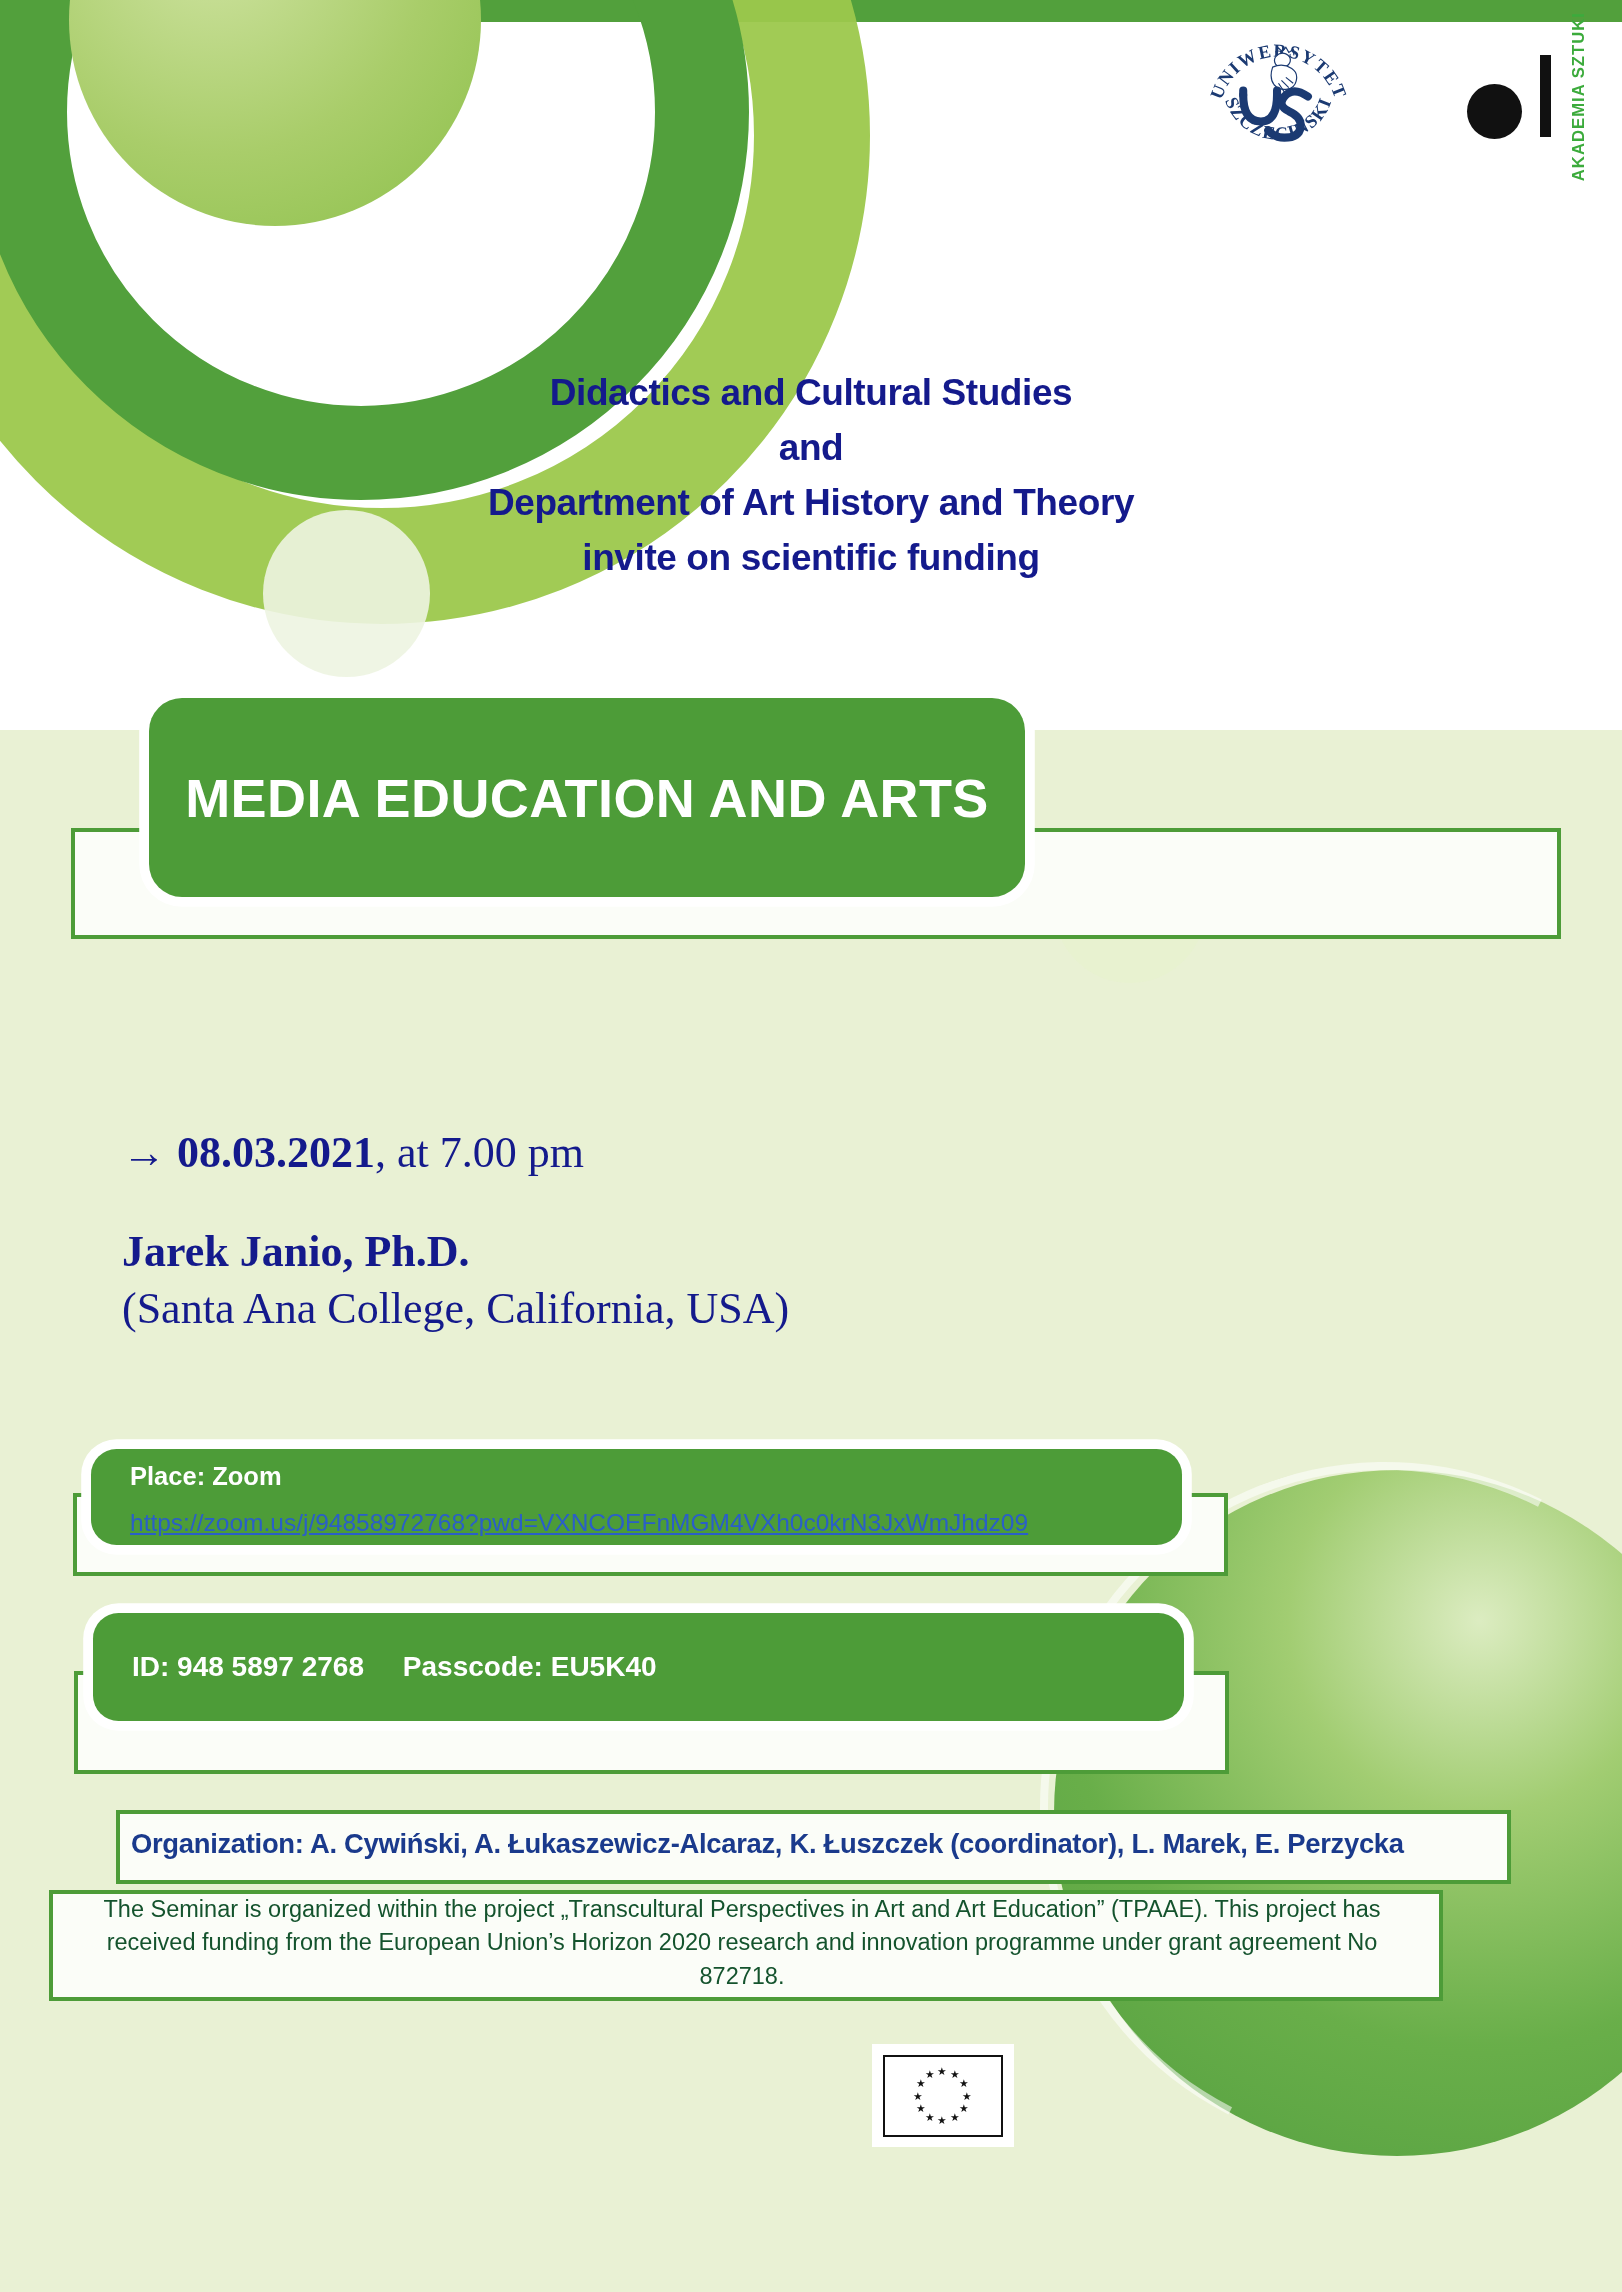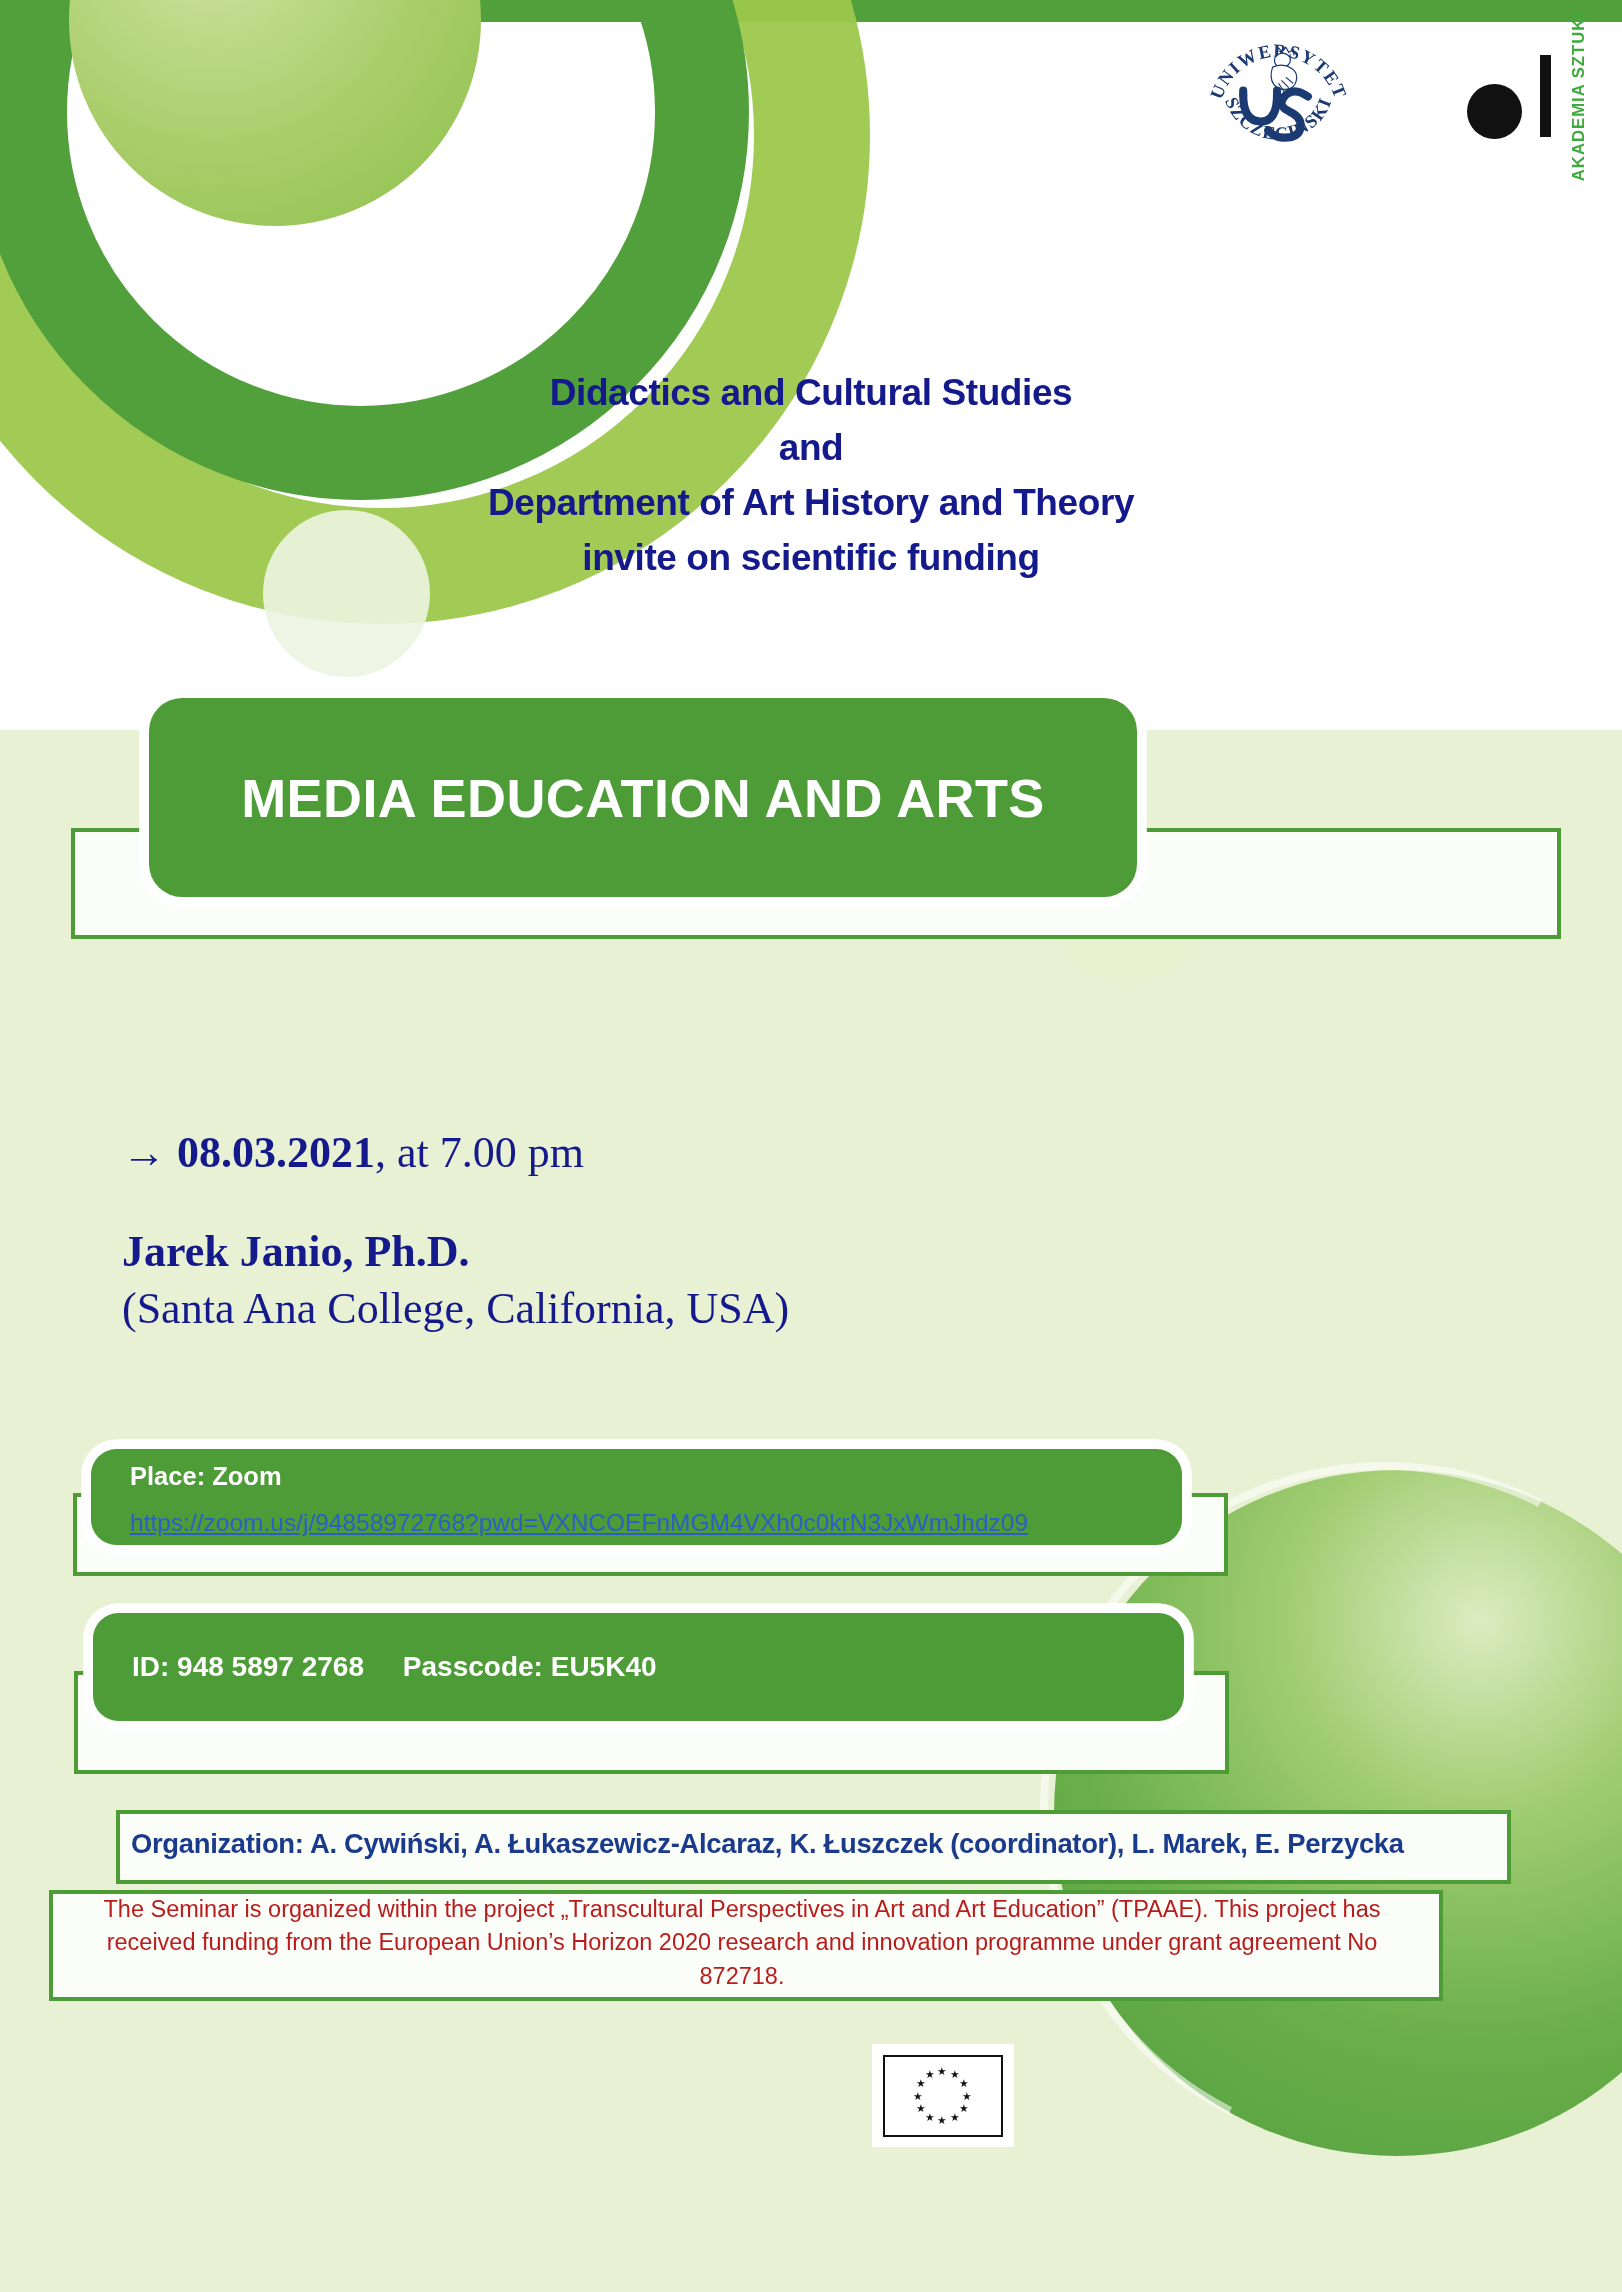--- a/index.html
+++ b/index.html
@@ -95,21 +95,21 @@
   .fb-zoom {left:73px;top:1493px;width:1147px;height:75px;}
   .fb-id   {left:74px;top:1671px;width:1147px;height:95px;}
   .fb-org  {left:116px;top:1810px;width:1387px;height:66px;}
   .fb-foot {left:49px;top:1890px;width:1386px;height:103px;}
 
   
   .banner{
     position:absolute;background:#4d9c38;border-radius:33px;
     box-shadow:0 0 0 9.8px #ffffff;
   }
-  .bn-title{left:149px;top:698px;width:988px;height:199px;
+  .bn-title{left:149px;top:698px;width:876px;height:199px;
             display:flex;align-items:center;justify-content:center;}
   .bn-title .t{
     color:#ffffff;font-weight:bold;font-size:54px;letter-spacing:0.4px;
     font-family:"Liberation Sans",sans-serif;
   }
   .bn-zoom{left:91px;top:1449px;width:1091px;height:96px;border-radius:25.5px;
            padding:11.8px 0 0 39px;box-sizing:border-box;}
   .bn-id  {left:93px;top:1613px;width:1091px;height:108px;border-radius:25.5px;
            display:flex;align-items:center;padding-left:39px;box-sizing:border-box;}
   .bn-zoom .place{
@@ -144,21 +144,21 @@
     position:absolute;left:131px;top:1818px;width:1362px;height:51px;
     display:flex;align-items:center;
     color:#1a3a8c;font-weight:bold;font-size:27.4px;letter-spacing:-0.3px;
     font-family:"Liberation Sans",sans-serif;white-space:nowrap;
   }
 
   
   .footnote{
     position:absolute;left:59px;top:1898px;width:1366px;height:90px;
     display:flex;align-items:center;justify-content:center;
-    text-align:center;color:#b91c1c;font-size:23.5px;line-height:1.42;
+    text-align:center;color:#14532d;font-size:23.5px;line-height:1.42;
     font-family:"Liberation Sans",sans-serif;padding:0 7.8px;box-sizing:border-box;
   }
 
   
   .tpaae{
     position:absolute;left:525px;top:2044px;width:201px;height:103px;
     background:#ffffff;display:flex;align-items:center;gap:7.8px;
     padding:0 11.8px;box-sizing:border-box;
   }
   .tpaae-mark{

